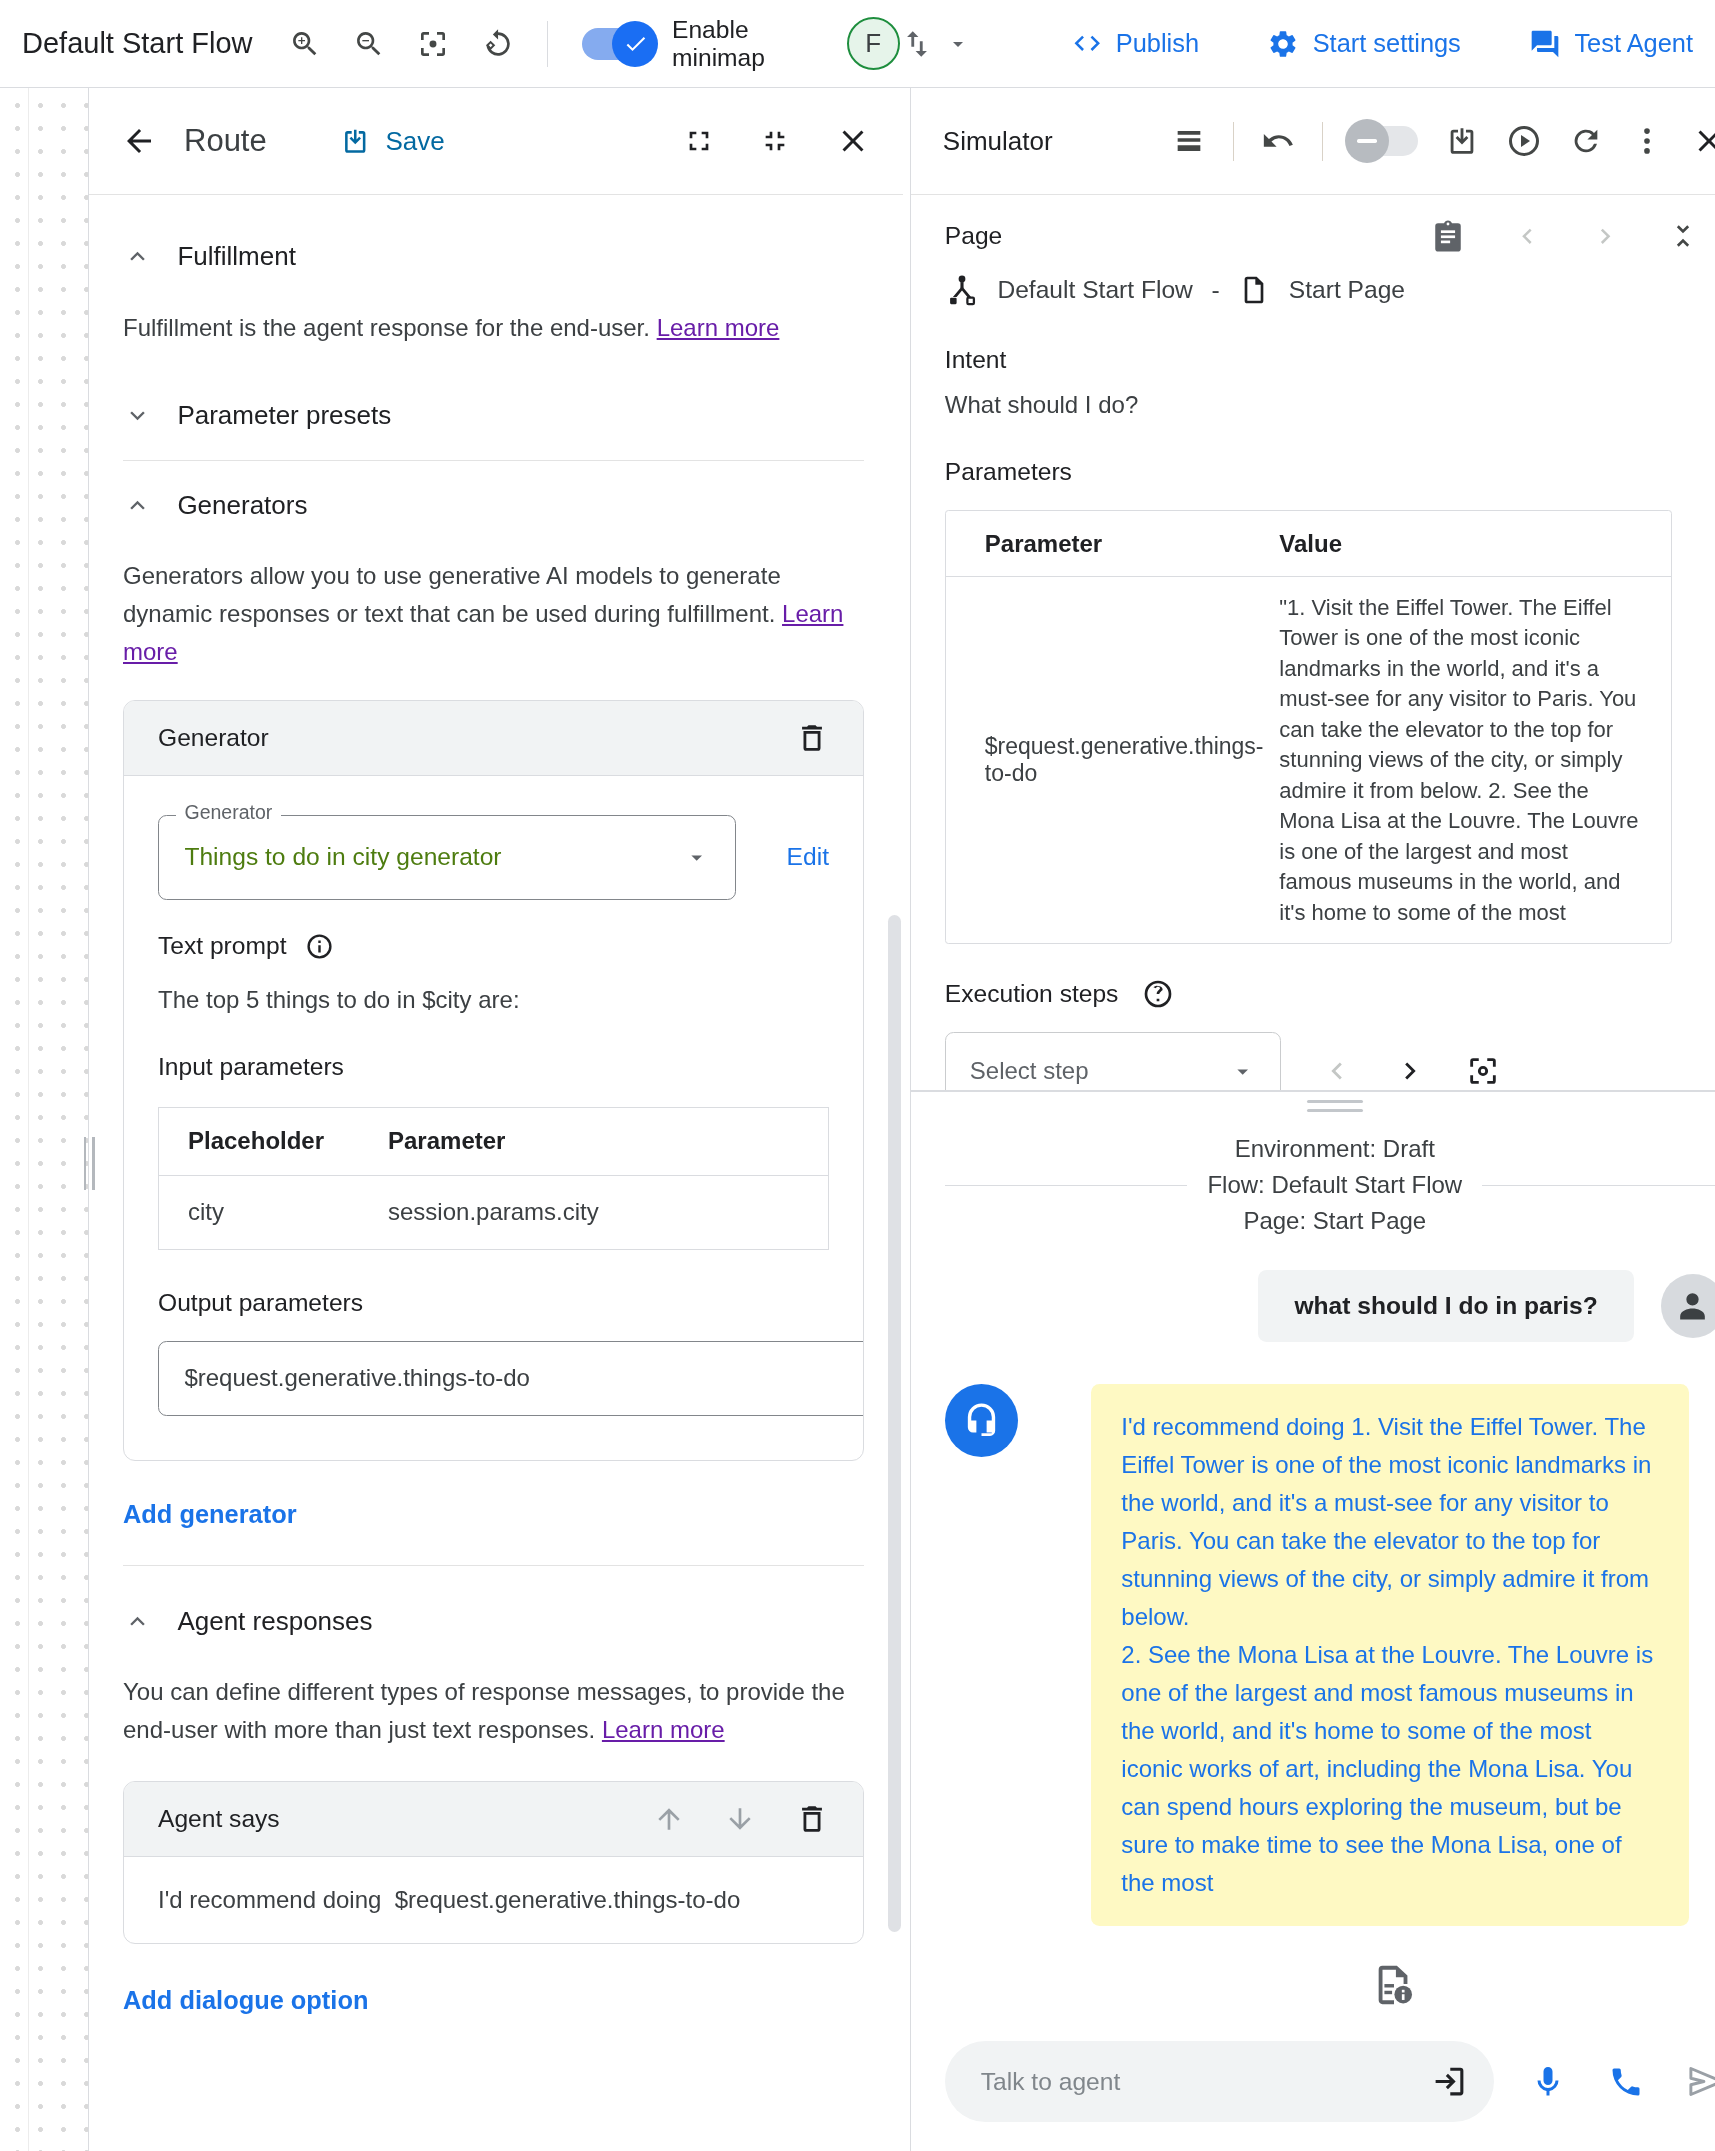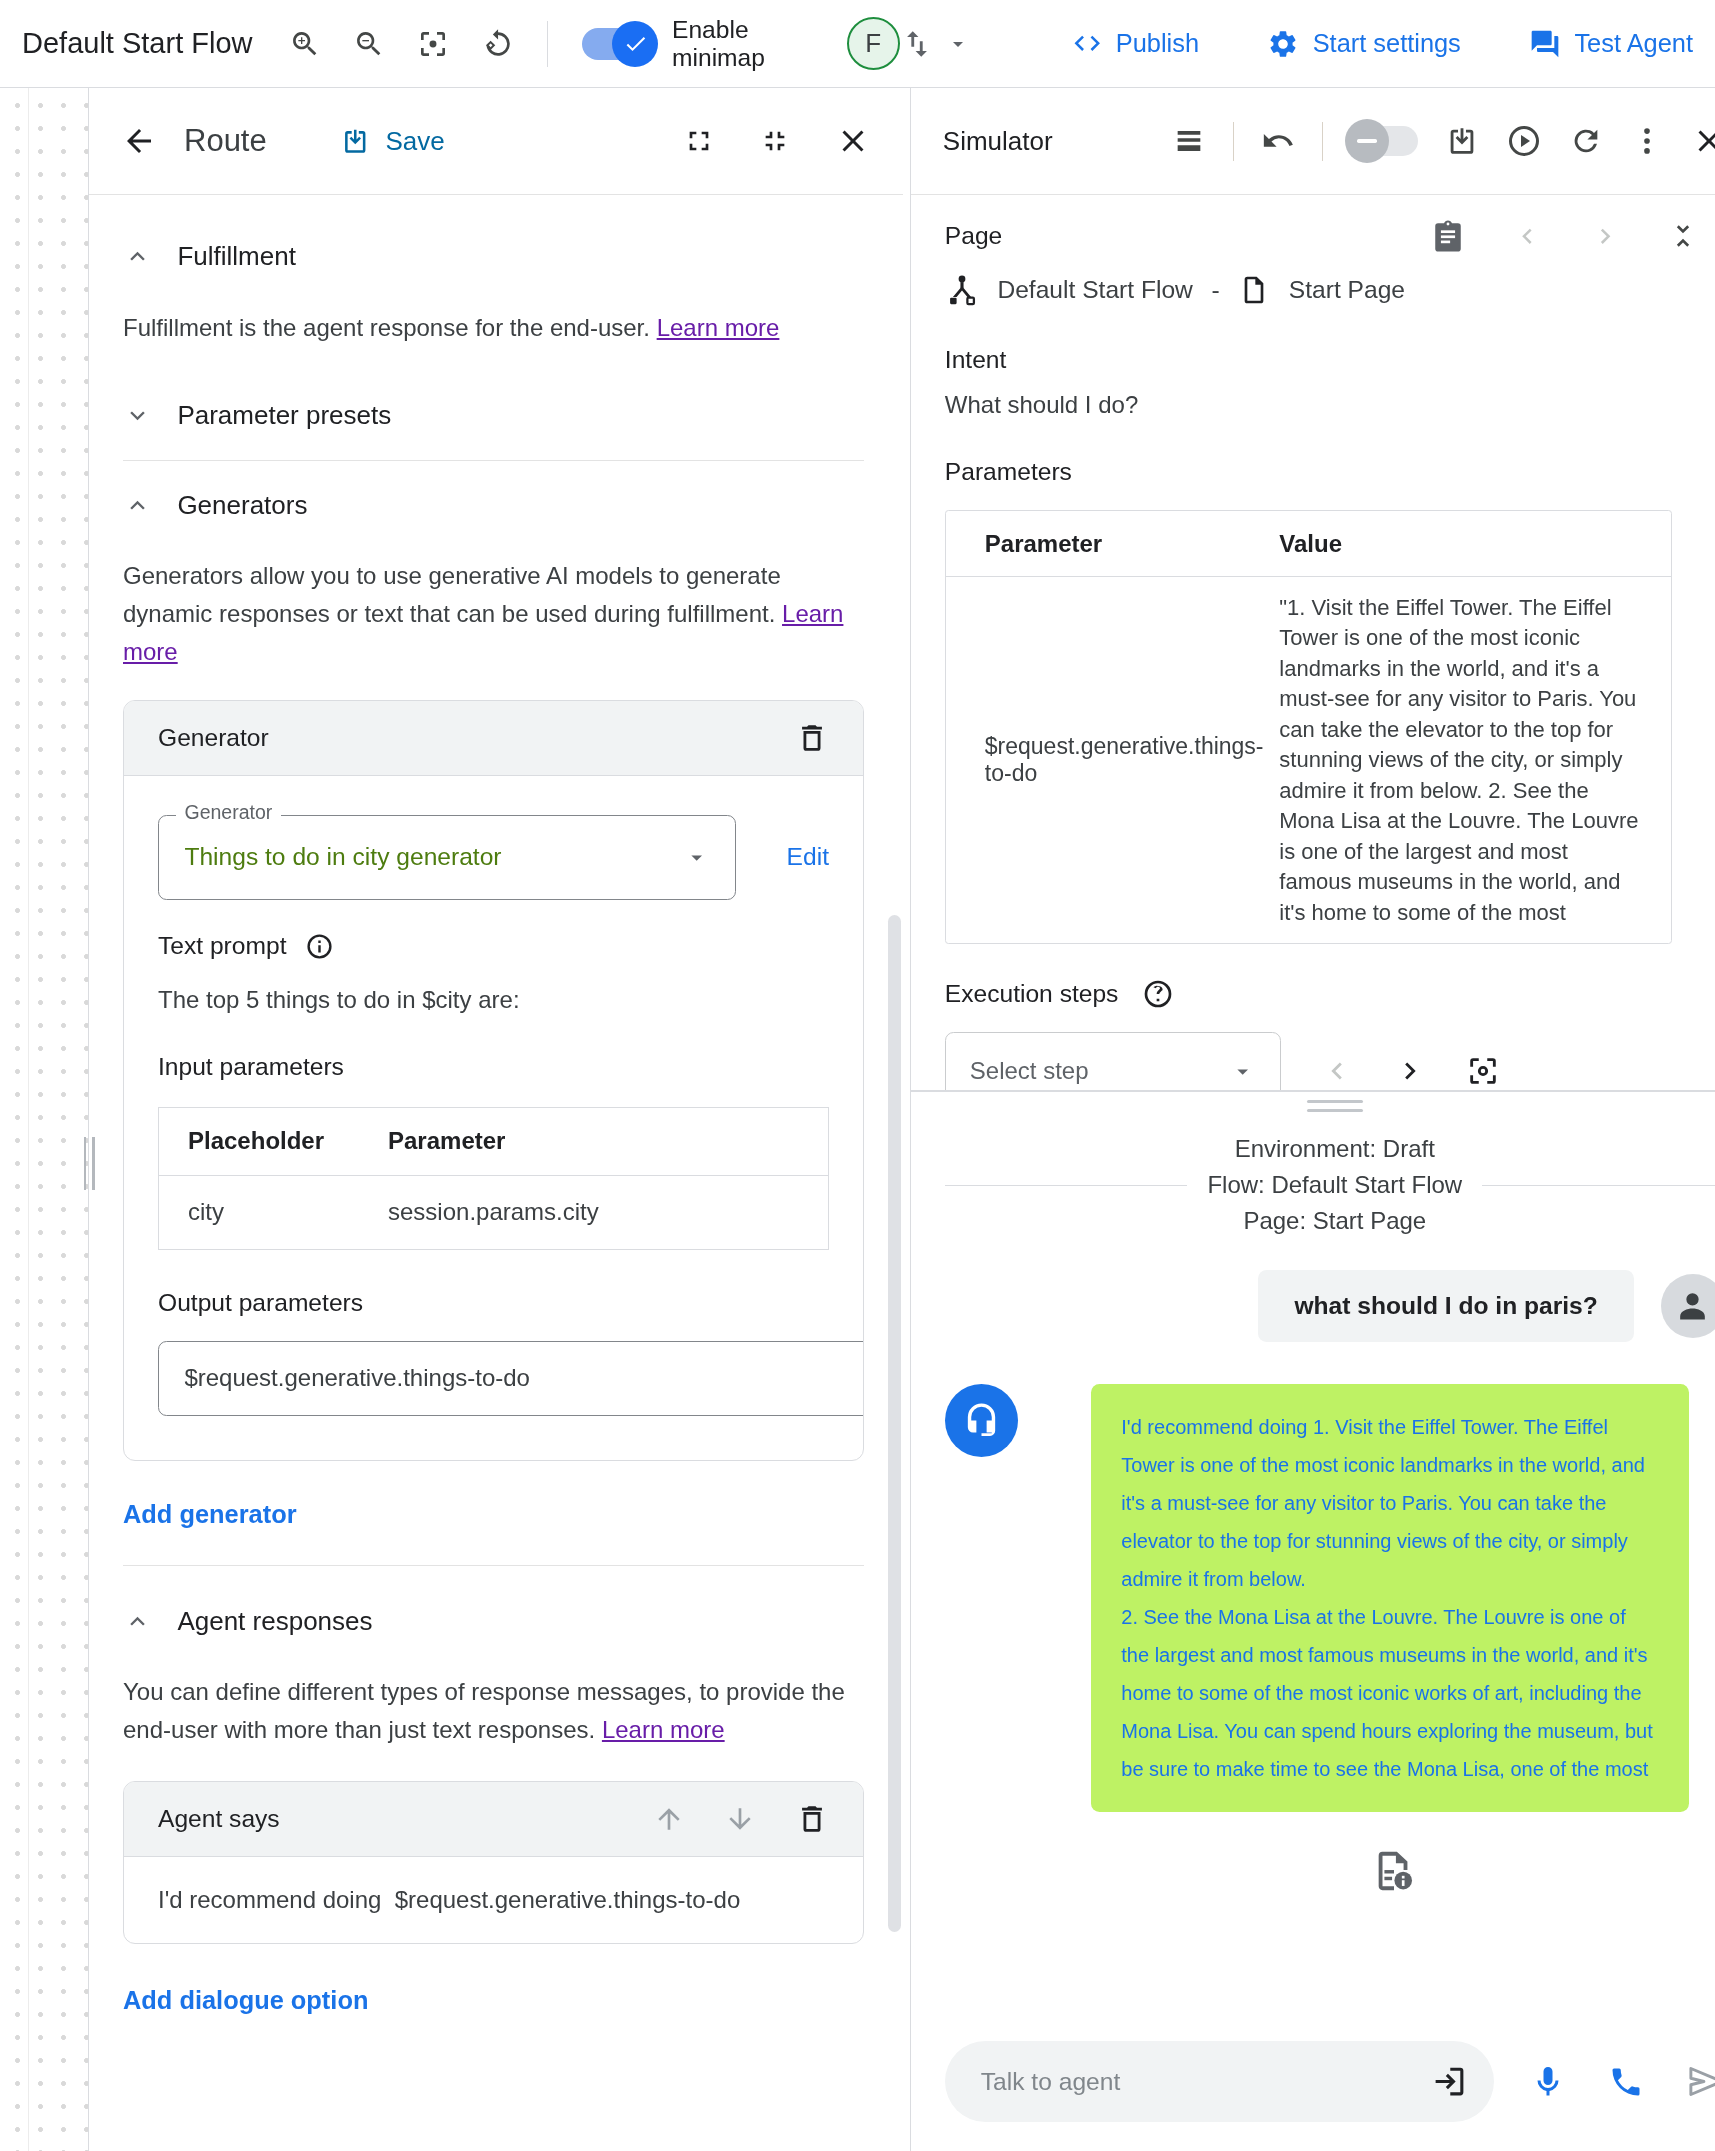--- a/index.html
+++ b/index.html
@@ -101,21 +101,21 @@
 
   .chat{flex:1;display:flex;flex-direction:column;padding:0 34px;position:relative;overflow:hidden}
   .env{margin-top:39px;text-align:center;font-size:24px;color:#3c4043;line-height:36px}
   .env-mid{display:flex;align-items:center;gap:20.3px}
   .env-mid .rule{flex:1;height:0.8px;background:#dadce0}
   .user-row{display:flex;justify-content:flex-end;align-items:center;gap:27px;margin-top:30.5px}
   .user-bubble{background:#f1f3f4;border-radius:8.5px;padding:22px 36px;font-size:24.6px;font-weight:700;color:#202124}
   .avatar-user{width:64px;height:64px;border-radius:50%;background:#d7dade;color:#3c4043;display:flex;align-items:center;justify-content:center;flex:none}
   .agent-row{display:flex;align-items:flex-start;margin-top:42px}
   .avatar-agent{width:73px;height:73px;border-radius:50%;background:#1a73e8;color:#fff;display:flex;align-items:center;justify-content:center;flex:none}
-  .agent-bubble{background:#bef264;border-radius:8.5px;padding:24px 30.5px;font-size:20px;color:#1a73e8;line-height:38px;width:598px;margin-left:73px;white-space:pre-line}
+  .agent-bubble{background:#fef9c3;border-radius:8.5px;padding:24px 30.5px;font-size:24px;color:#1a73e8;line-height:38px;width:598px;margin-left:73px;white-space:pre-line}
   .docinfo{margin:36px 0 0 119px;color:#5f6368}
   .chat-inputbar{margin-top:auto;margin-bottom:29px;display:flex;align-items:center}
   .talk-pill{width:549px;height:81px;background:#f1f3f4;border-radius:41px;display:flex;align-items:center;padding:0 25.4px 0 36px}
   .talk-pill input{flex:1;border:0;outline:0;background:transparent;font-family:inherit;font-size:24.6px;color:#3c4043}
   .talk-pill input::placeholder{color:#80868b}
   .mic{color:#1a73e8;margin-left:36px;cursor:pointer}
   .phone{color:#1a73e8;margin-left:42px;cursor:pointer}
   .send{color:#9aa0a6;margin-left:42px;cursor:pointer}
 </style>
 </head>

